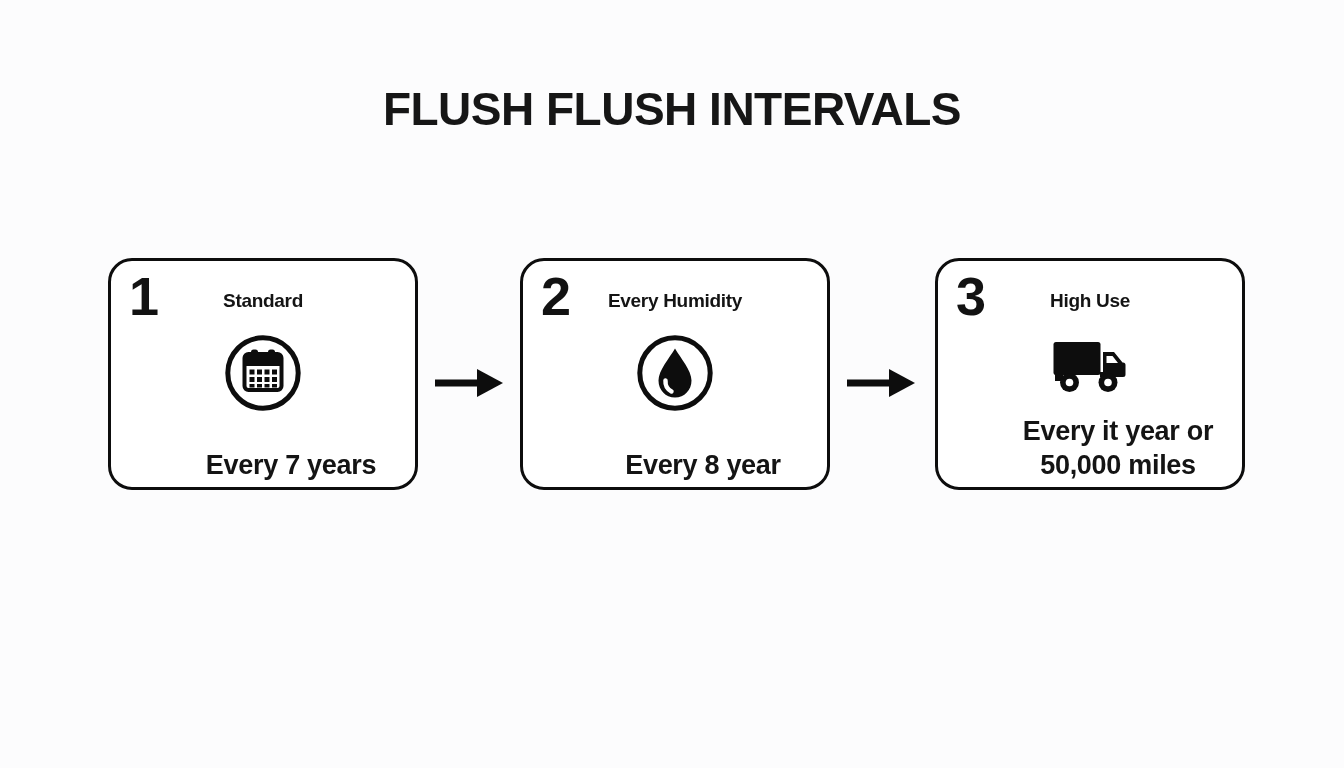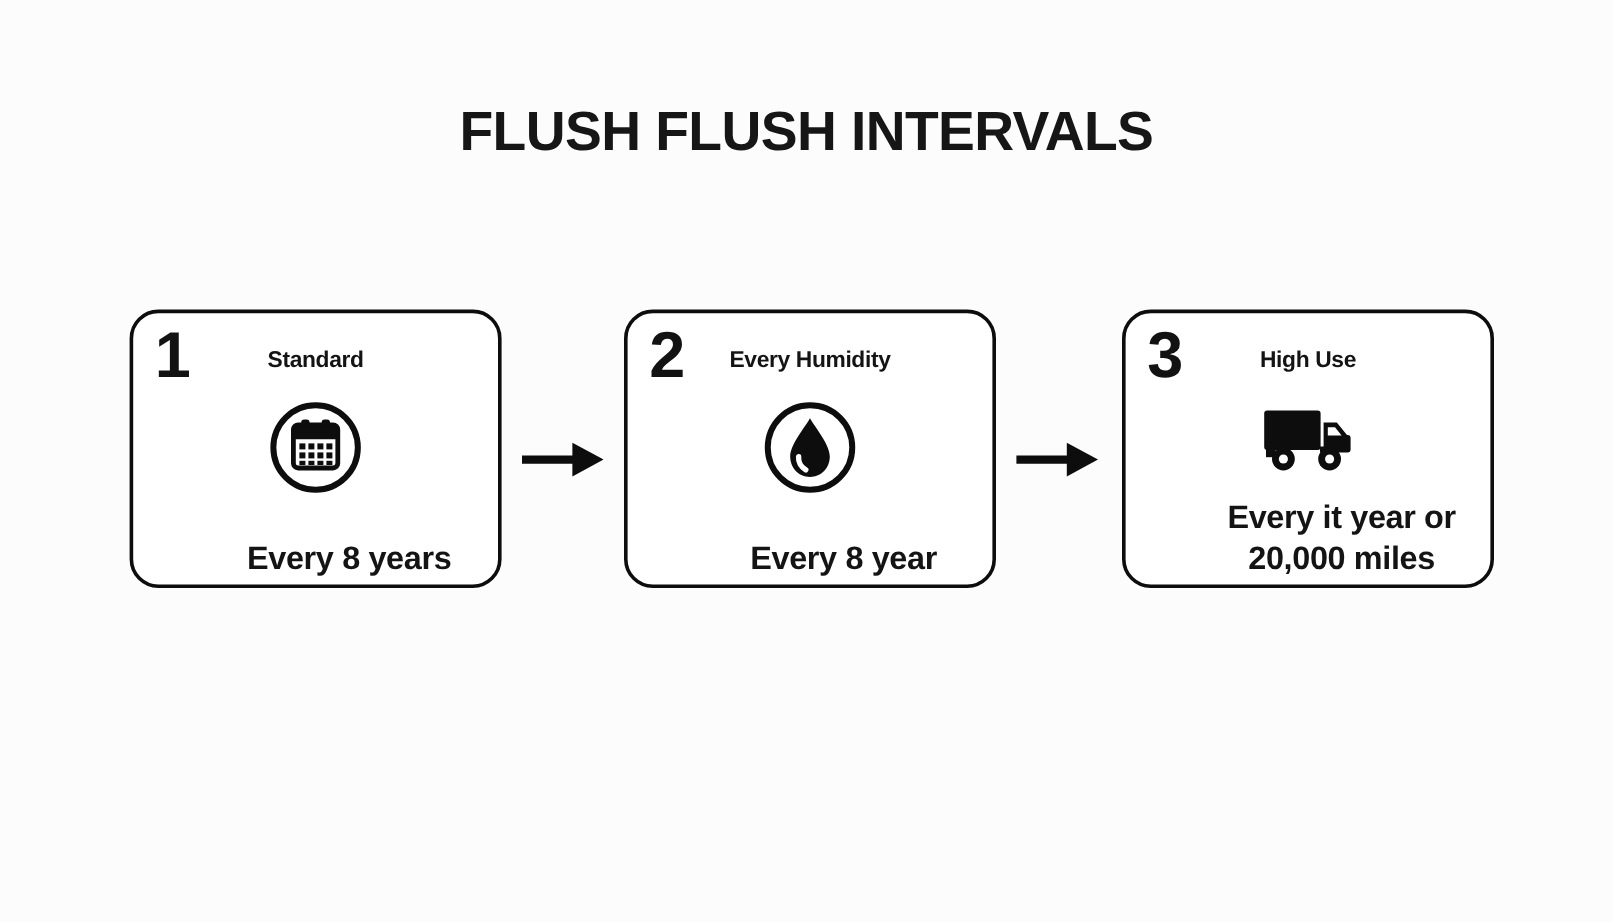--- a/index.html
+++ b/index.html
@@ -122,21 +122,21 @@
           <rect x="34" y="44" width="5" height="5"></rect>
           <rect x="41.5" y="44" width="5" height="5"></rect>
           <rect x="49" y="44" width="5" height="5"></rect>
           <rect x="26.5" y="51" width="5" height="3.5"></rect>
           <rect x="34" y="51" width="5" height="3.5"></rect>
           <rect x="41.5" y="51" width="5" height="3.5"></rect>
           <rect x="49" y="51" width="5" height="3.5"></rect>
         </g>
       </svg>
     </div>
-    <p class="interval">Every 8 years</p>
+    <p class="interval">Every 7 years</p>
   </section>
 
   <div class="arrow arrow-1">
     <svg width="70" height="36" viewBox="0 0 70 36" aria-hidden="true">
       <line x1="2" y1="18" x2="48" y2="18" stroke="#0d0d0d" stroke-width="7"></line>
       <path d="M44 4 L70 18 L44 32 Z" fill="#0d0d0d"></path>
     </svg>
   </div>
 
   <section class="card card-2">
@@ -169,17 +169,17 @@
         <path d="M51 11 h11 l8.5 10.5 h0.5 a2.5 2.5 0 0 1 2.5 2.5 v9.5 a2.5 2.5 0 0 1 -2.5 2.5 H48 V31 h3 Z" fill="#0d0d0d"></path>
         <path d="M54.5 15 h6 l5.5 7 H54.5 Z" fill="#ffffff"></path>
         <circle cx="17.5" cy="41.5" r="9.5" fill="#0d0d0d"></circle>
         <circle cx="17.5" cy="41.5" r="3.8" fill="#ffffff"></circle>
         <circle cx="56" cy="41.5" r="9.5" fill="#0d0d0d"></circle>
         <circle cx="56" cy="41.5" r="3.8" fill="#ffffff"></circle>
       </svg>
     </div>
     <p class="interval two-line">
       <span>Every it year or</span><br>
-      <span>20,000 miles</span>
+      <span>50,000 miles</span>
     </p>
   </section>
 
 </div>
 
 </body></html>

